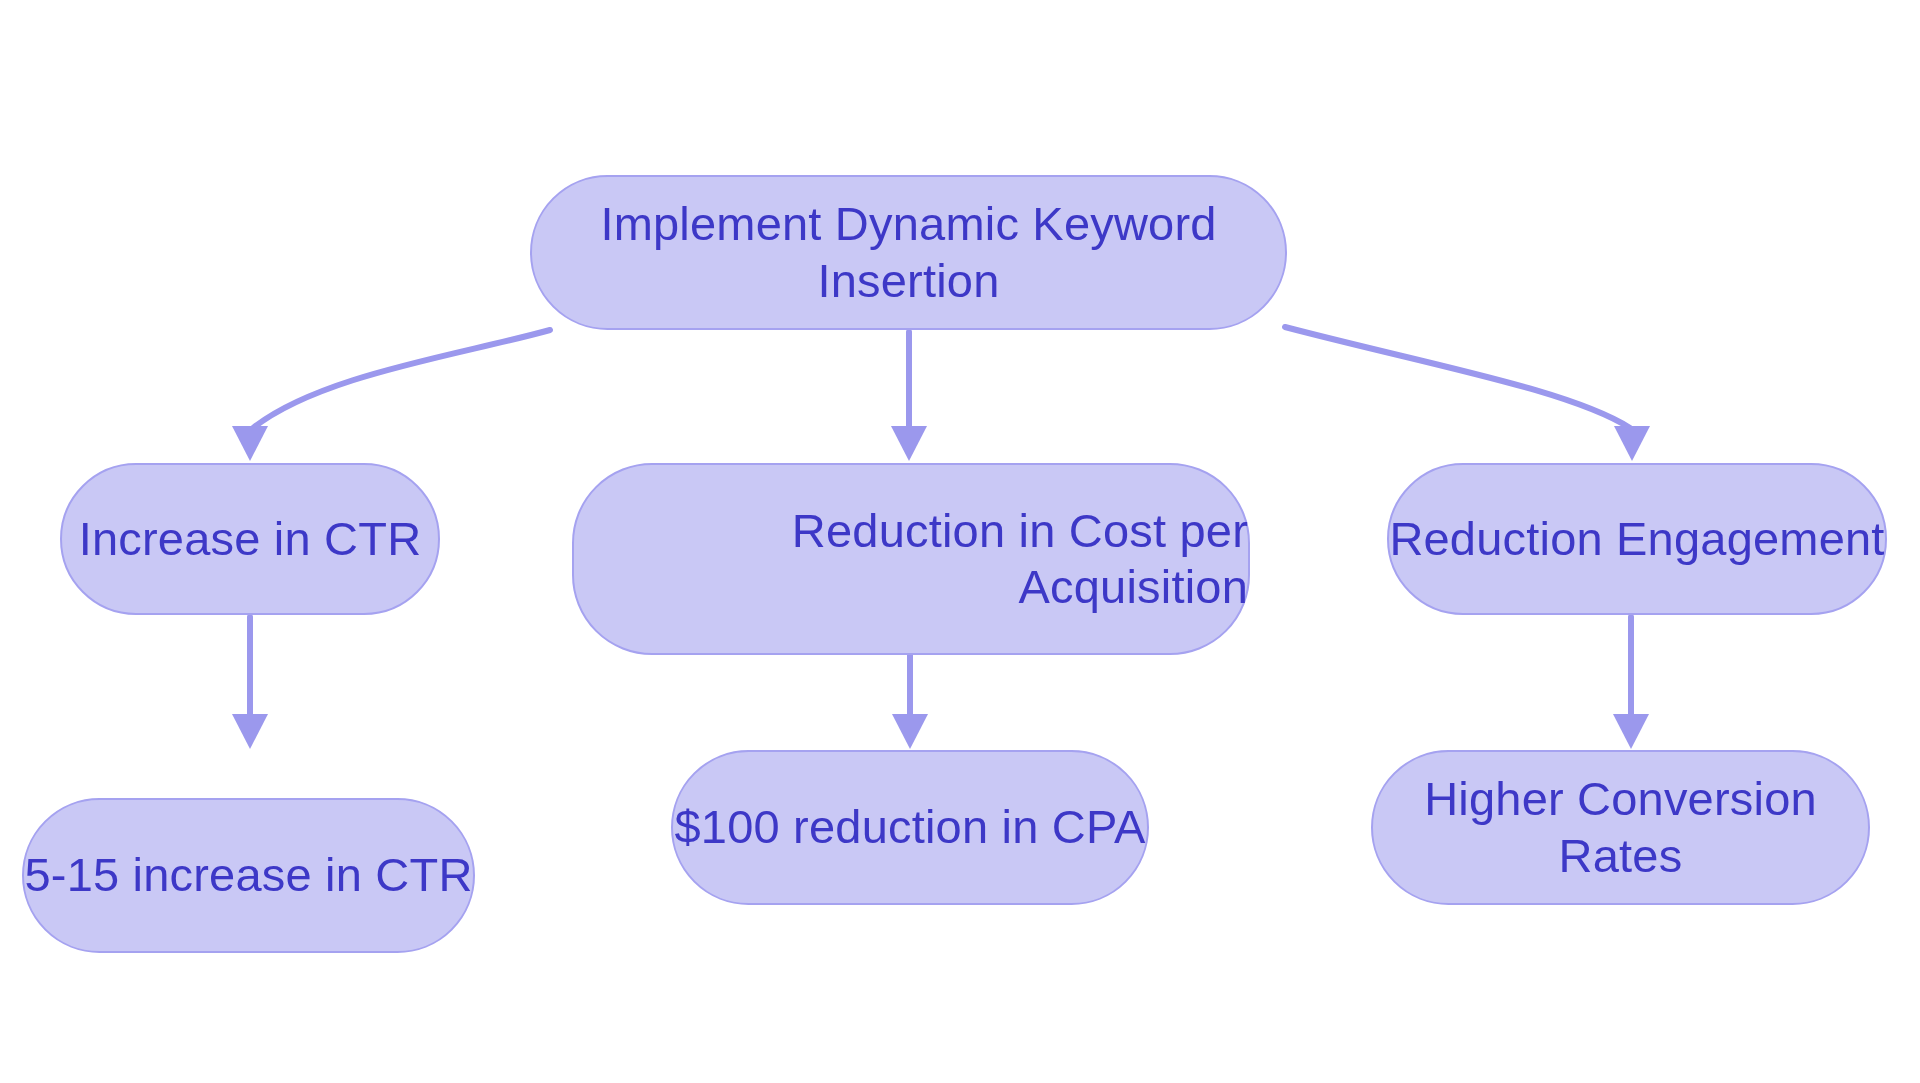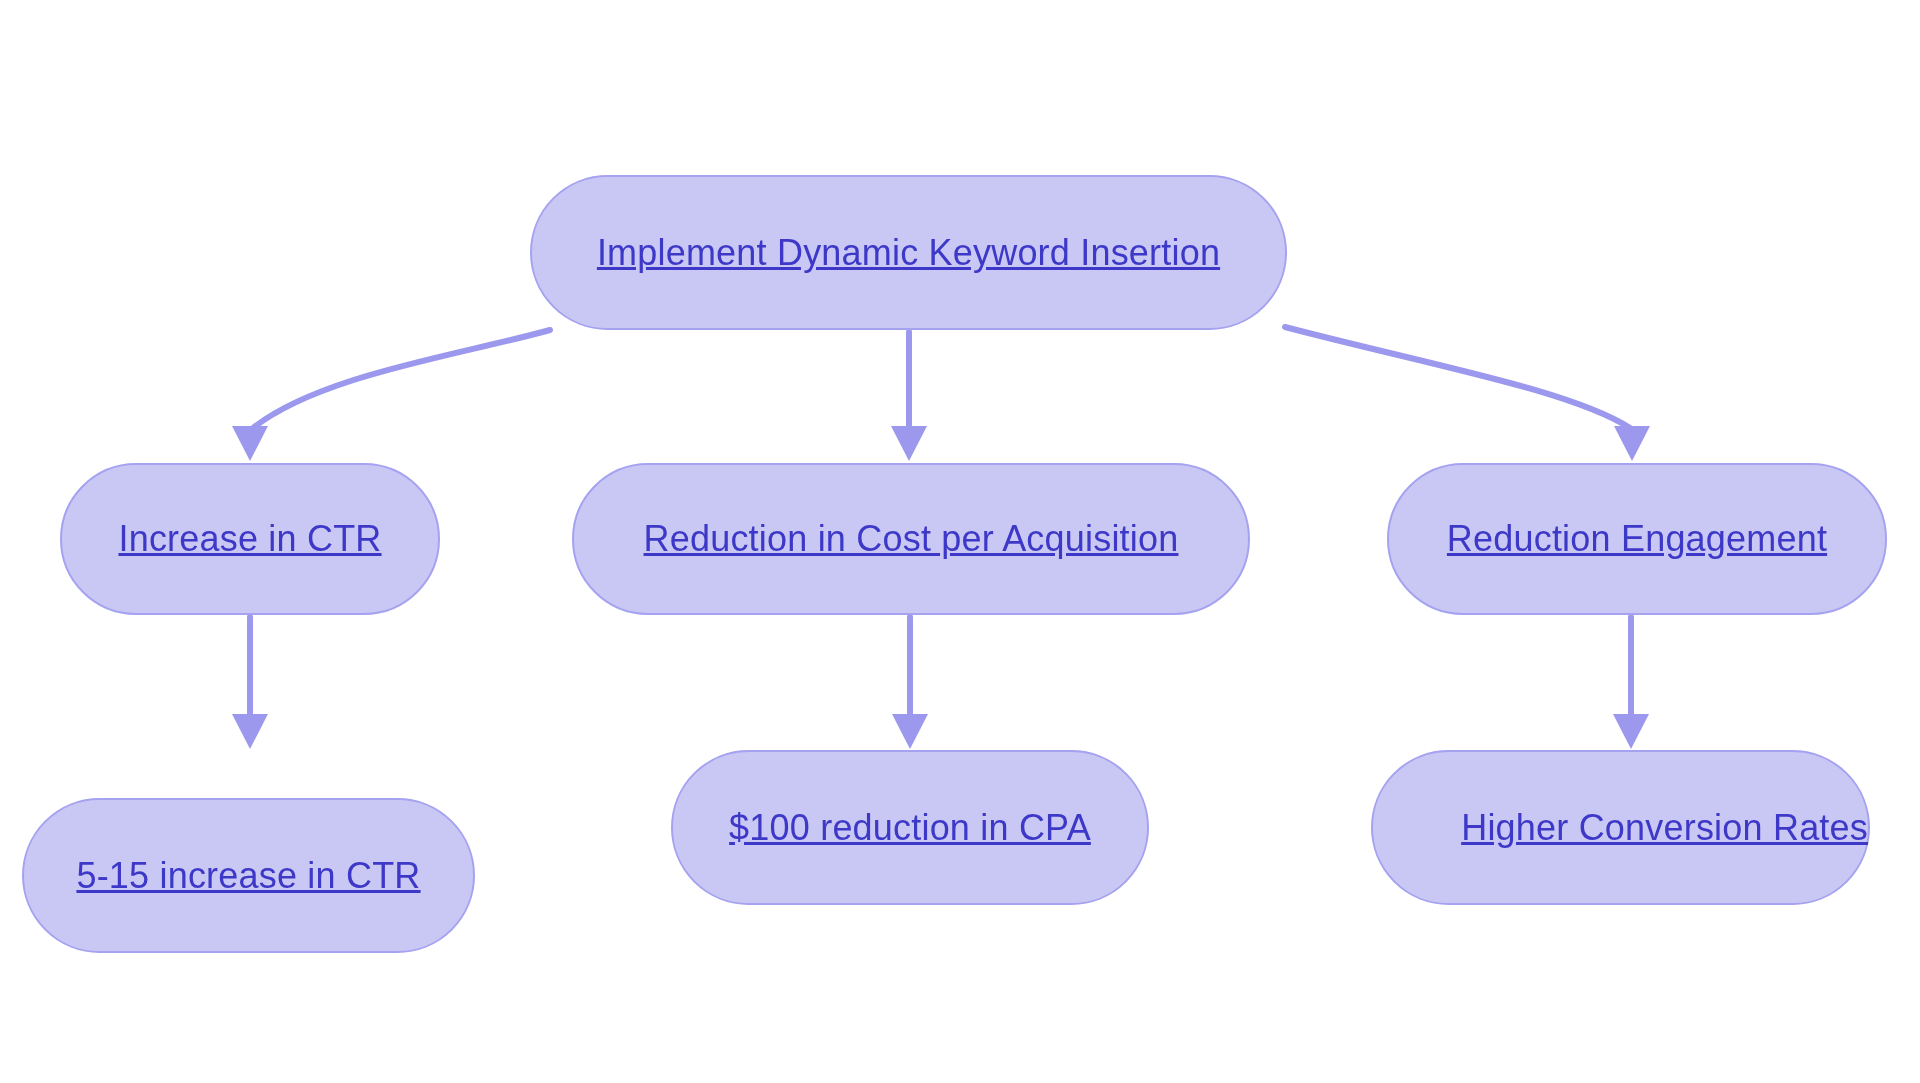--- a/index.html
+++ b/index.html
@@ -36,29 +36,28 @@
     position: absolute;
     box-sizing: border-box;
     background: var(--node-fill, #c9c8f5);
     border: 2.5px solid var(--node-border, #a5a2f0);
     border-radius: 80px;
     display: flex;
     align-items: center;
     justify-content: center;
     text-align: center;
     color: var(--text-color, #3d38c7);
-    font-size: 36px;
+    font-size: 47px;
     line-height: 1.2;
     letter-spacing: 0.2px;
-    text-decoration: underline;
   }
   
   #node-root               { left: 530px;  top: 175px; width: 757px; height: 155px; }
   #node-increase-ctr       { left: 60px;   top: 463px; width: 380px; height: 152px; }
-  #node-reduction-cpa      { left: 572px;  top: 463px; width: 678px; height: 152px; }
+  #node-reduction-cpa      { left: 572px;  top: 463px; width: 678px; height: 192px; text-align: right; }
   #node-improved-engagement{ left: 1387px; top: 463px; width: 500px; height: 152px; }
   #node-ctr-result         { left: 22px;   top: 750px; width: 453px; height: 155px; margin-top: 48px; }
   #node-cpa-result         { left: 671px;  top: 750px; width: 478px; height: 155px; }
   #node-conversion-result  { left: 1371px; top: 750px; width: 499px; height: 155px; justify-content: flex-end; }
 </style>
 </head>
 <body>
 
 <div id="canvas" style="--node-fill: #c9c8f5; --node-border: #a5a2f0; --edge-color: #9b98ed; --text-color: #3d38c7; --bg: #ffffff;">
 

